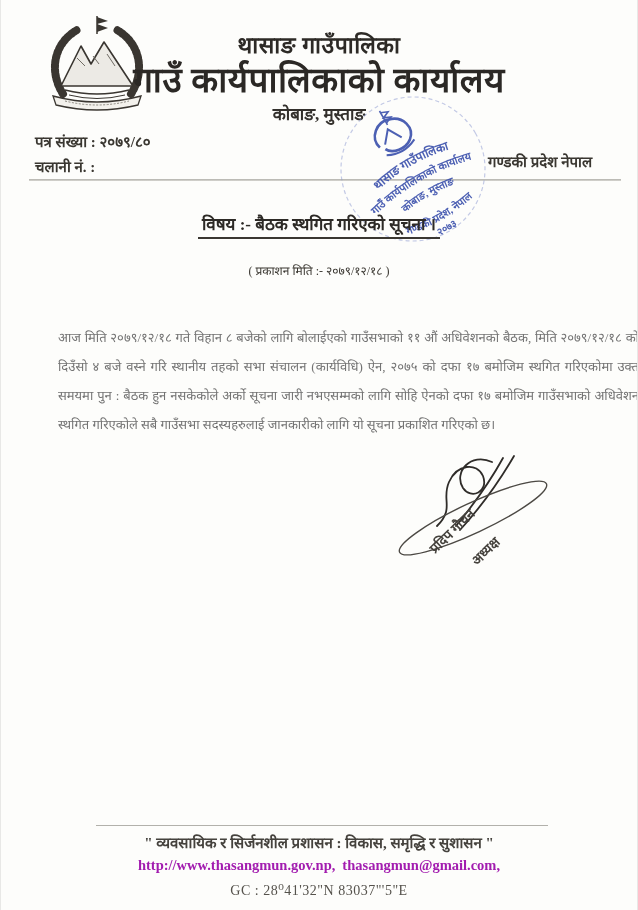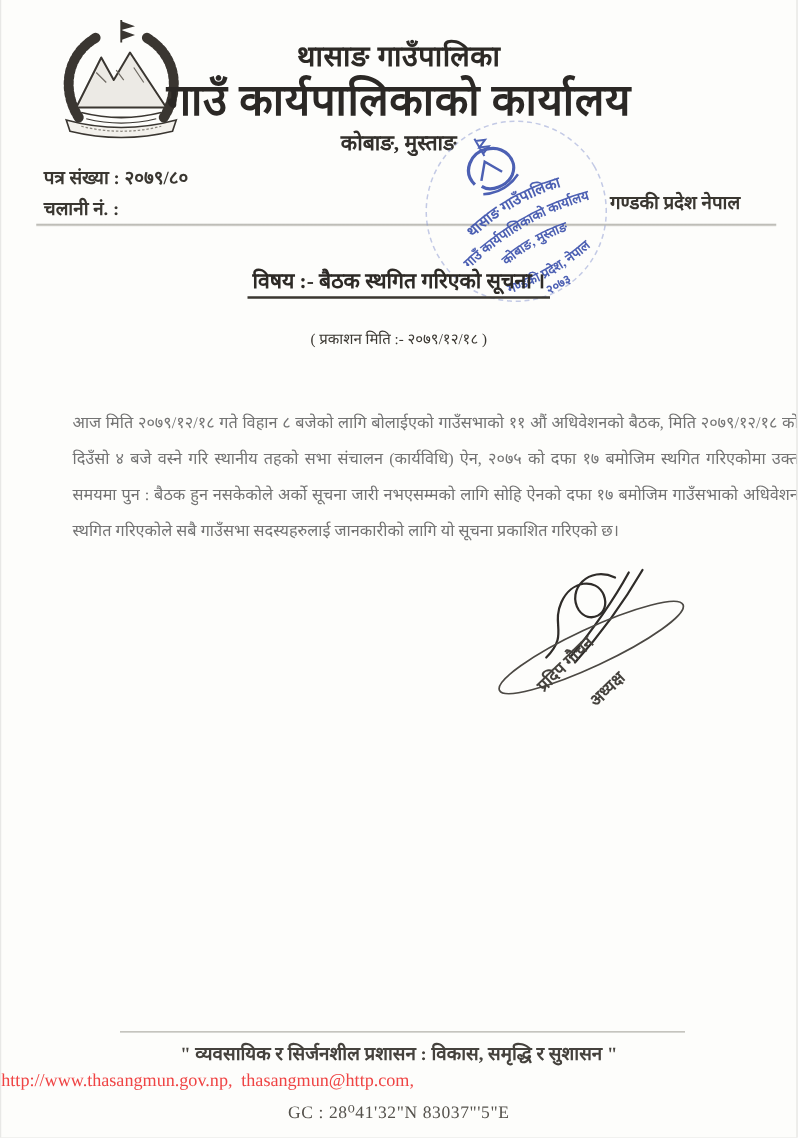--- a/index.html
+++ b/index.html
@@ -54,22 +54,22 @@
 
   .stamp-svg { left: 318px; top: 88px; width: 188px; height: 162px; opacity: .92; }
   .emblem-svg { left: 40px; top: 14px; width: 112px; height: 102px; }
   .sign-svg { left: 370px; top: 450px; width: 218px; height: 132px; }
 
   .footer-divider {
     left: 95px; top: 825px; width: 452px; height: 1px; background: #b2b1ab;
   }
   .footer-motto { top: 832px; font-size: 15px; font-weight: 600; color: #45423d; }
   .footer-contact {
-    top: 857px; font-size: 14.5px; color: #ef4444;
-    display: flex; gap: 7px; width: 100%;
+    top: 857px; font-size: 14.5px; color: #a21caf;
+    display: flex; justify-content: center; gap: 7px; width: 100%; font-weight: bold;
   }
   .footer-gc { top: 882px; font-size: 14px; color: #55524c; letter-spacing: .5px; }
 
   svg text { font-family: "Liberation Serif", "DejaVu Serif", serif; }
 </style>
 </head>
 <body>
 
 <div class="page">
 
@@ -137,17 +137,17 @@
     </g>
     <ellipse cx="102" cy="68" rx="81" ry="15" transform="rotate(-25 102 68)" fill="none" stroke="#4c4944" stroke-width="1.4"></ellipse>
     <text transform="translate(64 104) rotate(-44)" font-size="13.5" font-weight="bold" fill="#45423d">प्रदिप गौचन</text>
     <text transform="translate(106 116) rotate(-44)" font-size="13.5" font-weight="bold" fill="#45423d">अध्यक्ष</text>
   </svg>
 
   <div class="abs footer-divider"></div>
   <div class="abs center footer-motto">" व्यवसायिक र सिर्जनशील प्रशासन : विकास, समृद्धि र सुशासन "</div>
   <div class="abs footer-contact">
     <span>http://www.thasangmun.gov.np,</span>
-    <span>thasangmun@http.com,</span>
+    <span>thasangmun@gmail.com,</span>
   </div>
   <div class="abs center footer-gc">GC : 28⁰41'32"N 83037"'5"E</div>
 
 </div>
 
 </body></html>

